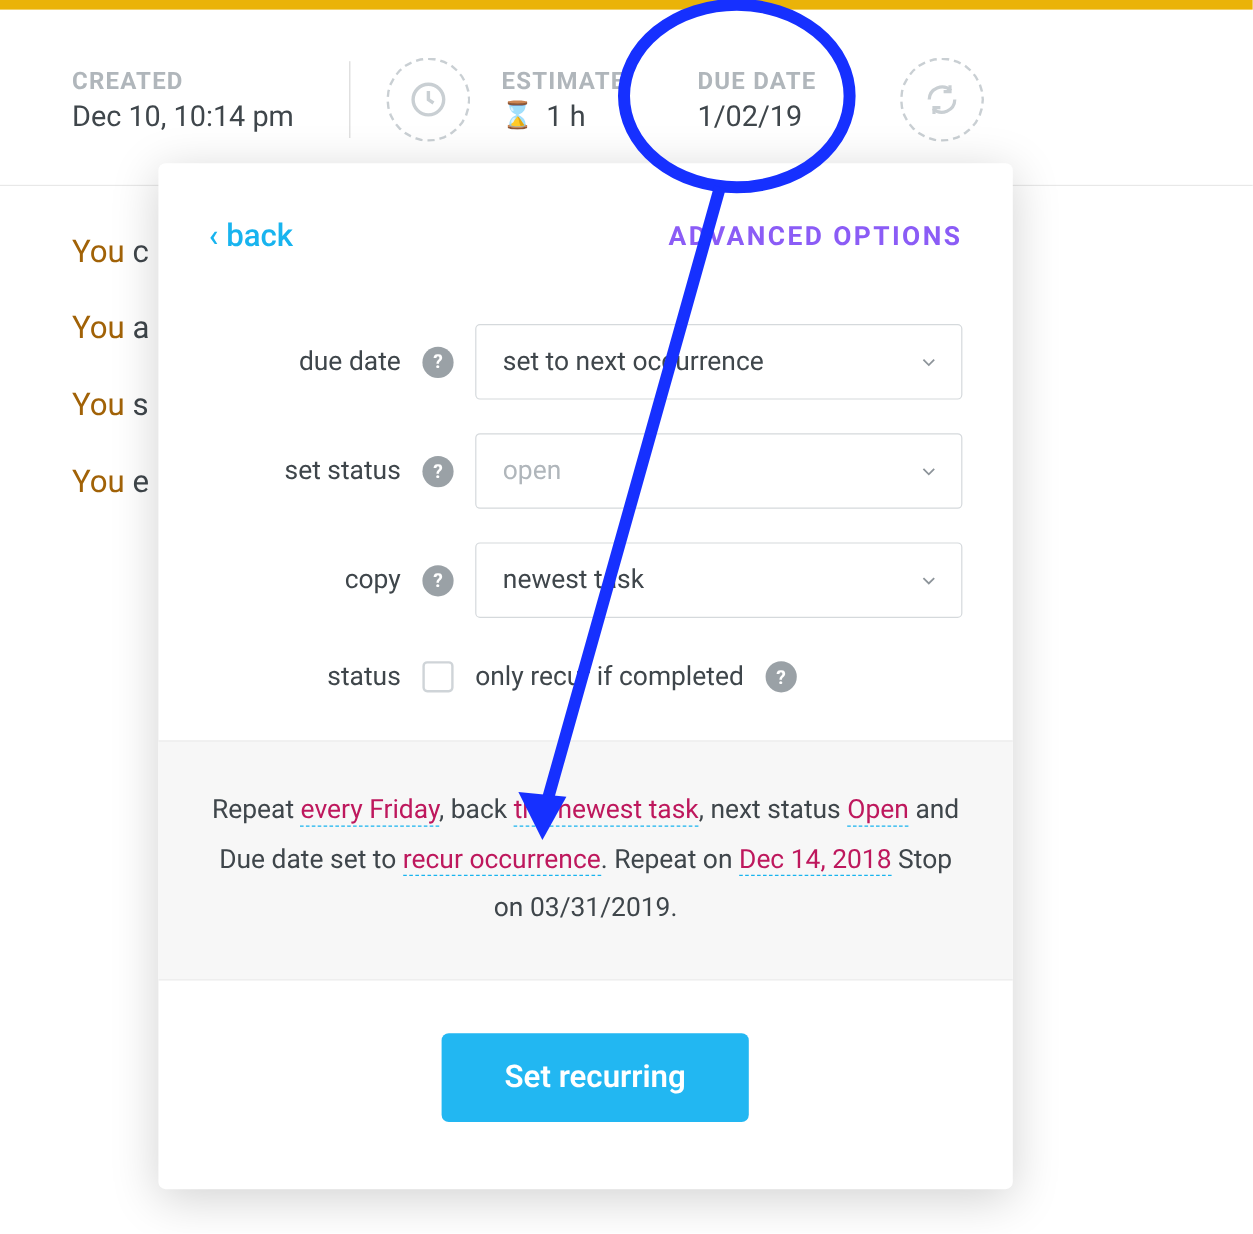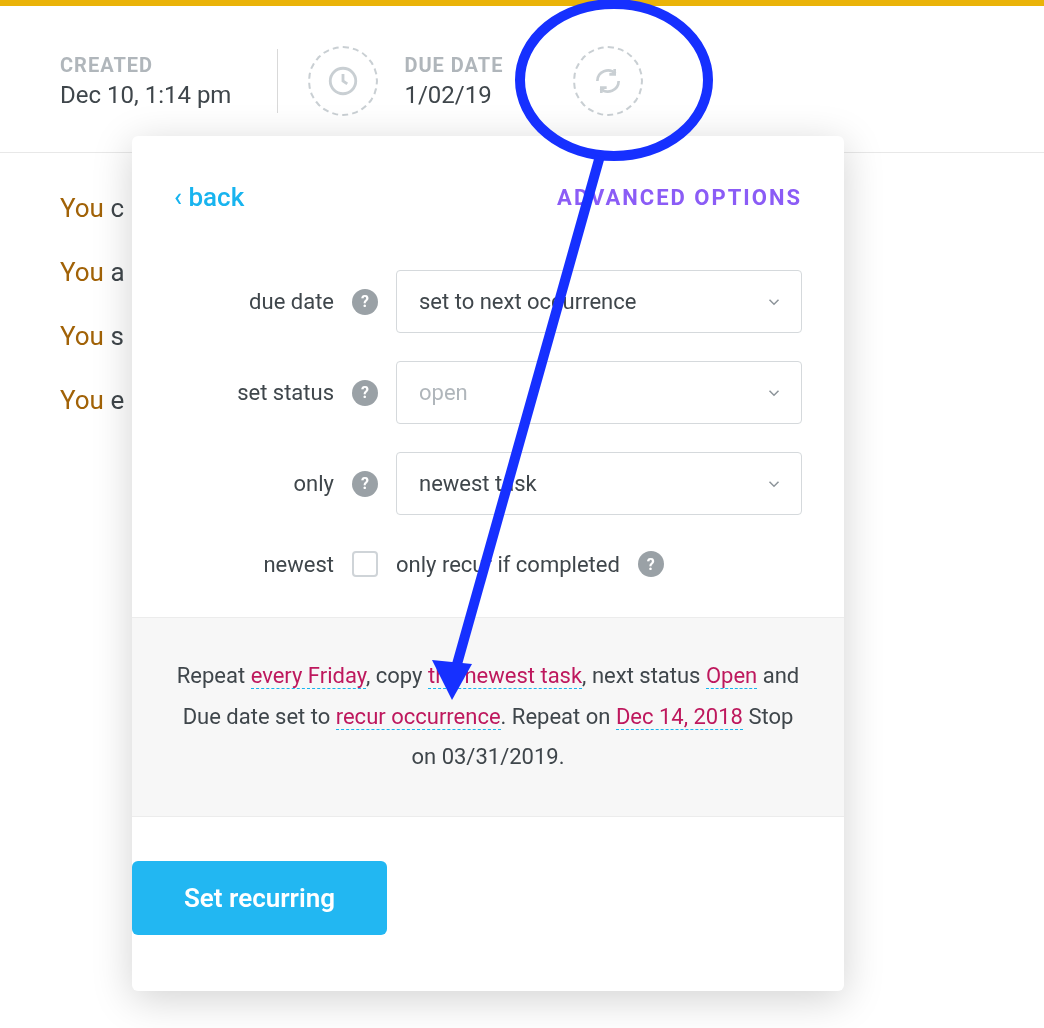--- a/index.html
+++ b/index.html
@@ -4,21 +4,21 @@
 <style>
   * { box-sizing: border-box; margin: 0; padding: 0; }
   html, body { width: 1044px; height: 1028px; font-family: -apple-system, BlinkMacSystemFont, "Segoe UI", Roboto, Helvetica, Arial, sans-serif; background:#fff; }
   body { position: relative; overflow:hidden; }
 
   
   .topbar {
     display:flex;
     align-items:center;
     padding: 40px 60px 36px 60px;
-    border-top: 6px solid #eab308;
+    border-top: 8px solid #eab308;
     border-bottom: 1px solid #e8e8e8;
     background:#fff;
   }
   .meta-block { margin-right: 40px; }
   .meta-label { font-size: 20px; font-weight:700; letter-spacing:1px; color:#b0b6bb; text-transform:uppercase; }
   .meta-value { font-size: 24px; color:#3f464b; margin-top:4px; }
   .est-row { display:flex; align-items:center; gap:10px; margin-top:4px;}
   .hourglass { color:#b0b6bb; font-size:22px; line-height:1;}
   .vdiv { width:1px; height:64px; background:#d9d9d9; margin: 0 30px 0 6px; }
 
@@ -94,53 +94,60 @@
     border-top:1px solid #ececec;
     border-bottom:1px solid #ececec;
     padding: 38px 40px;
     font-size:22px;
     line-height:1.85;
     text-align:center;
     color:#3f464b;
   }
   .summary-strip .lk { color:#be185d; border-bottom:1px dashed #18b4ef; cursor:pointer; }
 
-  .panel-footer { padding: 44px 0 56px 0; text-align:left; }
+  .panel-footer { padding: 44px 0 56px 16px; text-align:center; }
   .primary-btn {
     display:inline-block;
     background:#22b7f2;
     color:#fff;
     font-size:26px;
     font-weight:600;
     padding:22px 52px;
     border-radius:6px;
     cursor:pointer;
   }
 
   
   .annotation { position:absolute; inset:0; pointer-events:none; z-index:20; }
 </style>
 </head>
 <body>
 
 <div class="topbar">
   <div class="meta-block">
     <div class="meta-label">CREATED</div>
-    <div class="meta-value">Dec 10, 1:14 pm</div>
+    <div class="meta-value">Dec 10, 10:14 pm</div>
   </div>
 
   <div class="vdiv"></div>
 
   <div class="dashed-circle" style="margin-right:26px;">
     <svg width="34" height="34" viewBox="0 0 24 24" fill="none" stroke="#c9cfd3" stroke-width="2">
         <circle cx="12" cy="12" r="9"></circle>
         <path d="M12 7v5l3 2"></path>
       </svg>
   </div>
 
+  <div class="meta-block" style="margin-right:60px;">
+    <div class="meta-label">ESTIMATE</div>
+    <div class="est-row">
+      <span class="hourglass">⌛</span>
+      <span class="meta-value" style="margin-top:0">1 h</span>
+    </div>
+  </div>
 
   <div class="meta-block" style="margin-right:70px;">
     <div class="meta-label">DUE DATE</div>
     <div class="meta-value">1/02/19</div>
   </div>
 
   <div class="dashed-circle">
     <svg width="32" height="32" viewBox="0 0 24 24" fill="none" stroke="#c9cfd3" stroke-width="2">
         <path d="M4 12a8 8 0 0 1 13.6-5.6"></path>
         <path d="M20 12a8 8 0 0 1-13.6 5.6"></path>
@@ -187,42 +194,42 @@
         <span>open</span>
         <span class="chev">
             <svg width="18" height="18" viewBox="0 0 24 24" fill="none" stroke="#8d949a" stroke-width="2">
               <path d="M6 9l6 6 6-6"></path>
             </svg>
           </span>
       </div>
     </div>
 
     <div class="form-row">
-      <div class="form-label">only</div>
+      <div class="form-label">copy</div>
       <span class="help">?</span>
       <div class="select">
         <span>newest task</span>
         <span class="chev">
             <svg width="18" height="18" viewBox="0 0 24 24" fill="none" stroke="#8d949a" stroke-width="2">
               <path d="M6 9l6 6 6-6"></path>
             </svg>
           </span>
       </div>
     </div>
 
     <div class="form-row" style="margin-top:36px;">
-      <div class="form-label">newest</div>
+      <div class="form-label">status</div>
       <div class="checkbox"></div>
       <div class="opt-text">only recur if completed</div>
       <span class="help">?</span>
     </div>
   </div>
 
   <div class="summary-strip">
-    <span>Repeat </span><span class="lk">every Friday</span><span>, copy </span><span class="lk">the newest task</span><span>, next status </span><span class="lk">Open</span><span> and Due date set to </span><span class="lk">recur occurrence</span><span>. Repeat on </span><span class="lk">Dec 14, 2018</span><span> Stop on 03/31/2019.</span>
+    <span>Repeat </span><span class="lk">every Friday</span><span>, back </span><span class="lk">the newest task</span><span>, next status </span><span class="lk">Open</span><span> and Due date set to </span><span class="lk">recur occurrence</span><span>. Repeat on </span><span class="lk">Dec 14, 2018</span><span> Stop on 03/31/2019.</span>
   </div>
 
   <div class="panel-footer">
     <div class="primary-btn">Set recurring</div>
   </div>
 </div>
 
 <svg class="annotation" width="1044" height="1028">
   <defs>
     <marker id="arrowhead" markerWidth="10" markerHeight="10" refX="5" refY="5" orient="auto">

